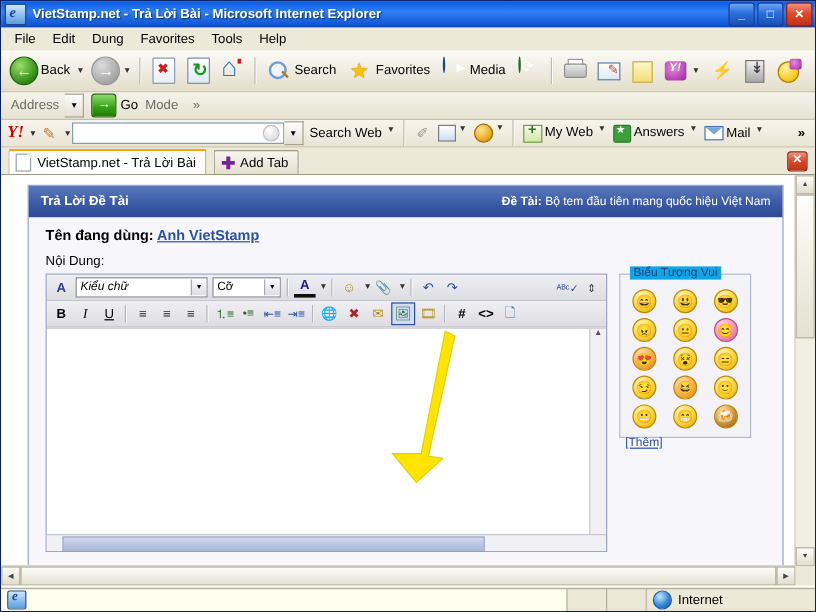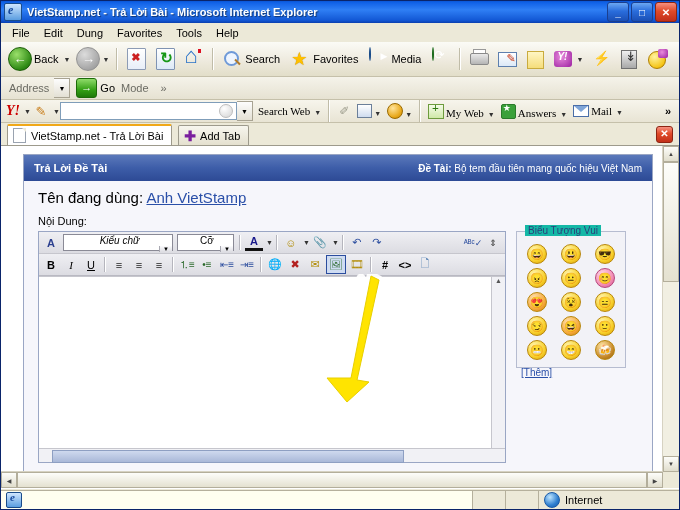--- a/index.html
+++ b/index.html
@@ -110,21 +110,21 @@
 
   
   .ytb{height:22px;flex:0 0 22px;display:flex;align-items:center;
     background:linear-gradient(to bottom,#f7f5ec,#e8e4d4);border-bottom:1px solid #c5c0aa;padding-left:3px;}
   .ytb .yl{color:#c00;font-weight:bold;font-size:14px;font-style:italic;
     font-family:"Liberation Serif",serif;padding:0 2px;}
   .ysearch{width:175px;height:16px;background:#fff;border:1px solid #7f9db9;
     display:flex;align-items:center;justify-content:flex-end;}
   .ysearch .bub{width:12px;height:12px;border-radius:50%;
     background:radial-gradient(circle at 35% 30%,#fff,#d3d3d3);border:1px solid #bdbdbd;margin-right:3px;}
-  .ybtn{display:flex;align-items:flex-end;padding:0 3px;font-family:Liberation Serif, serif;}
+  .ybtn{display:flex;align-items:flex-start;padding:0 3px;}
   .ybtn .t{margin:0 2px;font-size:11px;}
   .sq{width:13px;height:12px;border:1px solid #6b7f99;display:inline-block;
     background:linear-gradient(to bottom,#fff,#cfdcef);}
   .grn{width:13px;height:13px;background:#3aa03a;border:1px solid #2a7a2a;border-radius:2px;
     display:inline-block;position:relative;}
   .grn:after{content:"\2605";position:absolute;left:1px;top:-2px;color:#fff;font-size:9px;}
   .env{width:14px;height:10px;background:#fff;border:1px solid #4a6ea8;display:inline-block;position:relative;}
   .env:after{content:"";position:absolute;left:0;top:0;border-left:7px solid transparent;
     border-right:7px solid transparent;border-top:6px solid #7fa5d8;}
   .glob{width:14px;height:14px;border-radius:50%;display:inline-block;
@@ -155,50 +155,50 @@
   .formbox{position:absolute;left:22px;top:8px;right:10px;bottom:0;
     border:1px solid #9aa6c4;background:#f6f6fb;}
   .fhdr{height:26px;display:flex;align-items:center;justify-content:space-between;
     padding:0 10px;color:#fff;font-size:11px;font-weight:bold;
     background:linear-gradient(to bottom,#5b79bb,#3d5da8 50%,#2d4a95);}
   .fhdr .r{font-weight:normal;font-size:10px;}
   .fhdr .r b{font-weight:bold;}
   .fbody{padding:8px 14px 0 14px;}
   .row1{display:flex;justify-content:space-between;align-items:flex-start;}
   .lbl{font-size:11px;color:#000;}
-  .lbl-r{font-size:15px;color:#000;}
+  .lbl-r{font-size:12px;color:#000;font-weight:bold;}
   .lbl-r a{color:#2a4fa8;}
   .titleinput{margin-top:4px;width:280px;height:15px;background:#fff;
     border:1px solid #7f9db9;border-top-color:#55799e;}
   .lbl2{margin-top:9px;font-size:11px;}
   .editorwrap{display:flex;margin-top:4px;}
   .editor{width:466px;border:1px solid #9aa6c4;background:#e6e6ea;}
   .etbrow{height:21px;display:flex;align-items:center;padding:0 2px;
     background:linear-gradient(to bottom,#efeff3,#dcdce2);border-bottom:1px solid #c6c6cd;}
   .etbrow.r2{border-bottom:1px solid #b9b9c2;}
   .eb{width:18px;height:17px;display:flex;align-items:center;justify-content:center;
     font-size:11px;position:relative;margin:0 1px;}
   .eb.sel{border:1px solid #2b4d9e;background:#cfdcf2;}
   .esep{width:1px;height:15px;background:#b5b5bd;margin:0 3px;border-right:1px solid #fff;}
   .esel{height:15px;background:#fff;border:1px solid #8a8a96;display:flex;align-items:center;
-    font-size:10px;padding-left:3px;margin:0 2px;flex-direction:column;}
+    font-size:10px;padding-left:3px;margin:0 2px;}
   .esel .cb{margin-left:auto;width:12px;height:13px;
     background:linear-gradient(to bottom,#fbfbfd,#dcdce2);border-left:1px solid #a9a9b2;
     display:flex;align-items:center;justify-content:center;font-size:6px;}
   .ebody{height:185px;background:#fff;border-top:1px solid #c6c6cd;position:relative;}
   .ebody .vsb{position:absolute;right:0;top:0;width:13px;height:100%;
     background:#f1f1f5;border-left:1px solid #c6c6cd;display:flex;flex-direction:column;
     align-items:center;justify-content:space-between;font-size:7px;color:#555;}
   .ebody .hsb{position:absolute;left:0;bottom:0;height:13px;width:100%;
     background:#f1f1f5;border-top:1px solid #c6c6cd;}
   .hsthumb{position:absolute;left:13px;top:1px;height:11px;width:75%;
     background:linear-gradient(to bottom,#cfd9ee,#a9b8d8);border:1px solid #8e9fc2;}
   .smilebox{width:100px;margin-left:10px;border:1px solid #b6bcd0;background:#f2f2f7;
     padding:6px 4px 4px;position:relative;height:125px;}
-  .smilebox .cap{position:absolute;top:-7px;left:8px;background:#14b8a6;padding:0 3px;
+  .smilebox .cap{position:absolute;top:-7px;left:8px;background:#0ea5e9;padding:0 3px;
     font-size:10px;color:#2a3f7a;}
   .sgrid{display:grid;grid-template-columns:repeat(3,1fr);gap:4px 2px;margin-top:6px;
     justify-items:center;}
   .sm{width:18px;height:18px;border-radius:50%;position:relative;font-size:11px;
     display:flex;align-items:center;justify-content:center;
     background:radial-gradient(circle at 35% 28%,#fff6b0,#f7cf2a 62%,#d79c05);
     border:1px solid #b8860b;color:#6b4c00;}
   .sm.pink{background:radial-gradient(circle at 35% 28%,#ffd6e6,#f28bb4 62%,#d0508a);border-color:#b5477c;color:#7a2550;}
   .sm.org{background:radial-gradient(circle at 35% 28%,#ffe2b0,#f4a83a 62%,#d07c05);}
   .sm.brn{background:radial-gradient(circle at 35% 28%,#ffe7a8,#c98a2a 62%,#8a5c10);}

